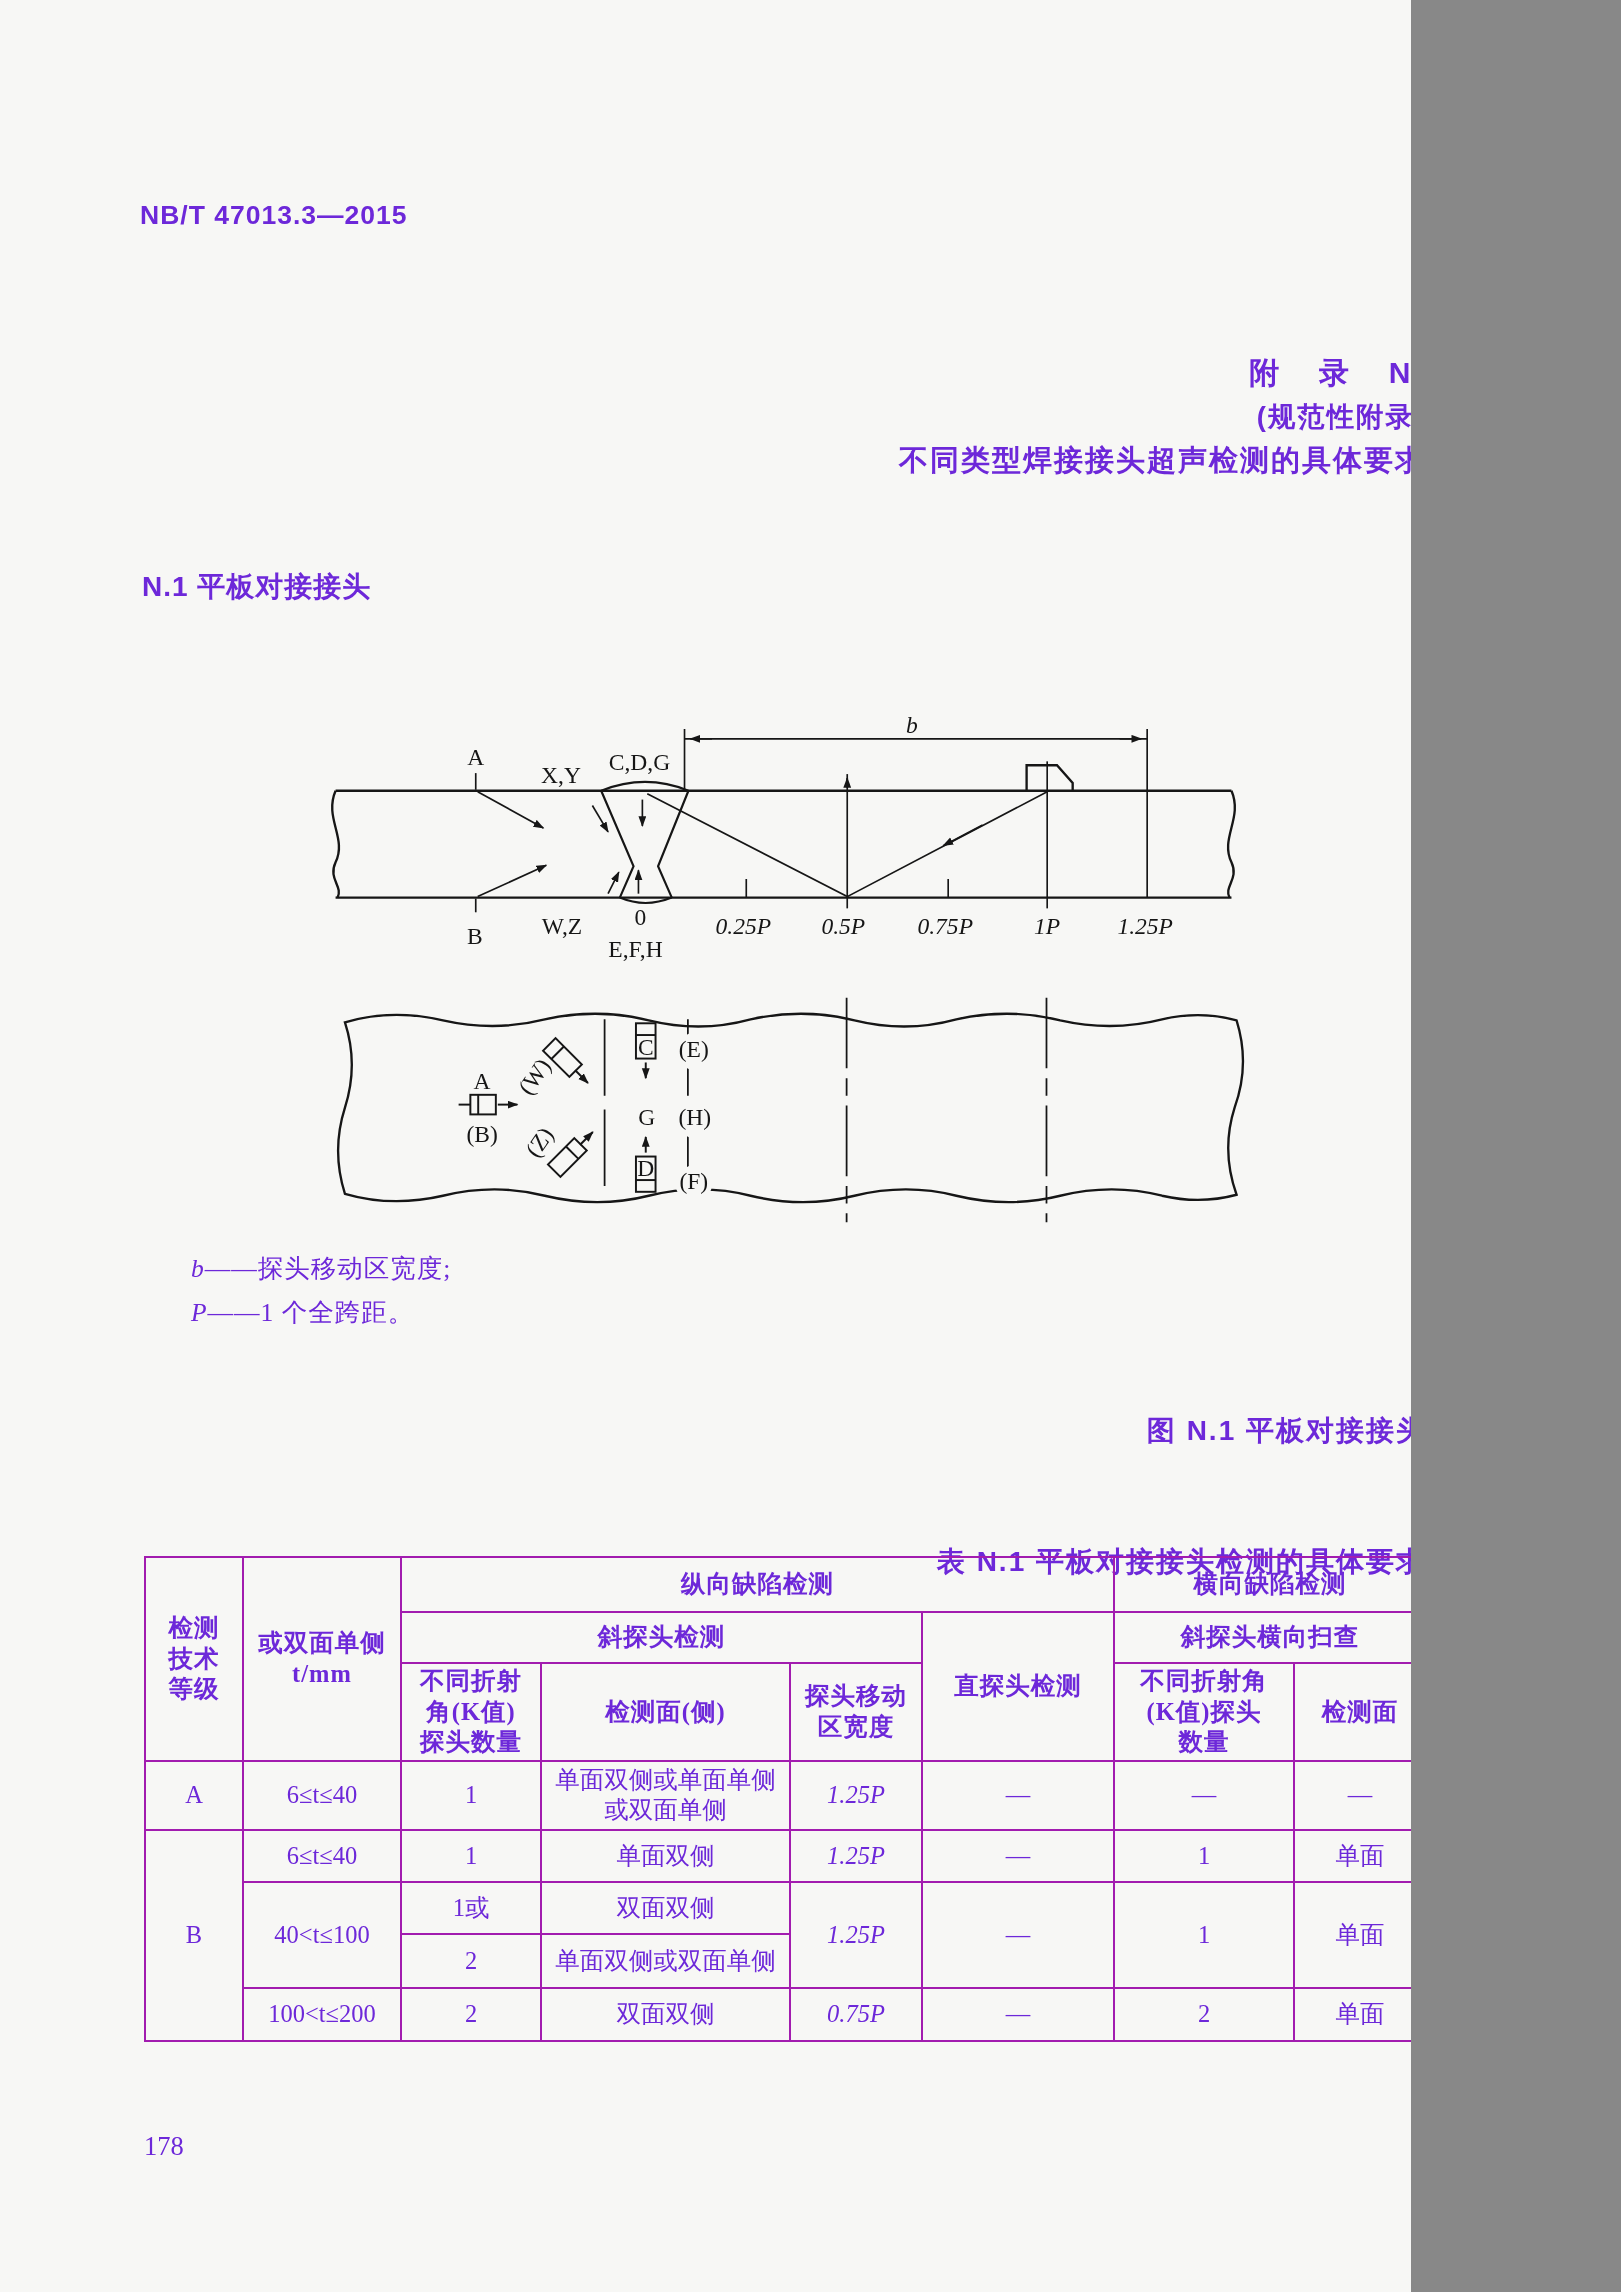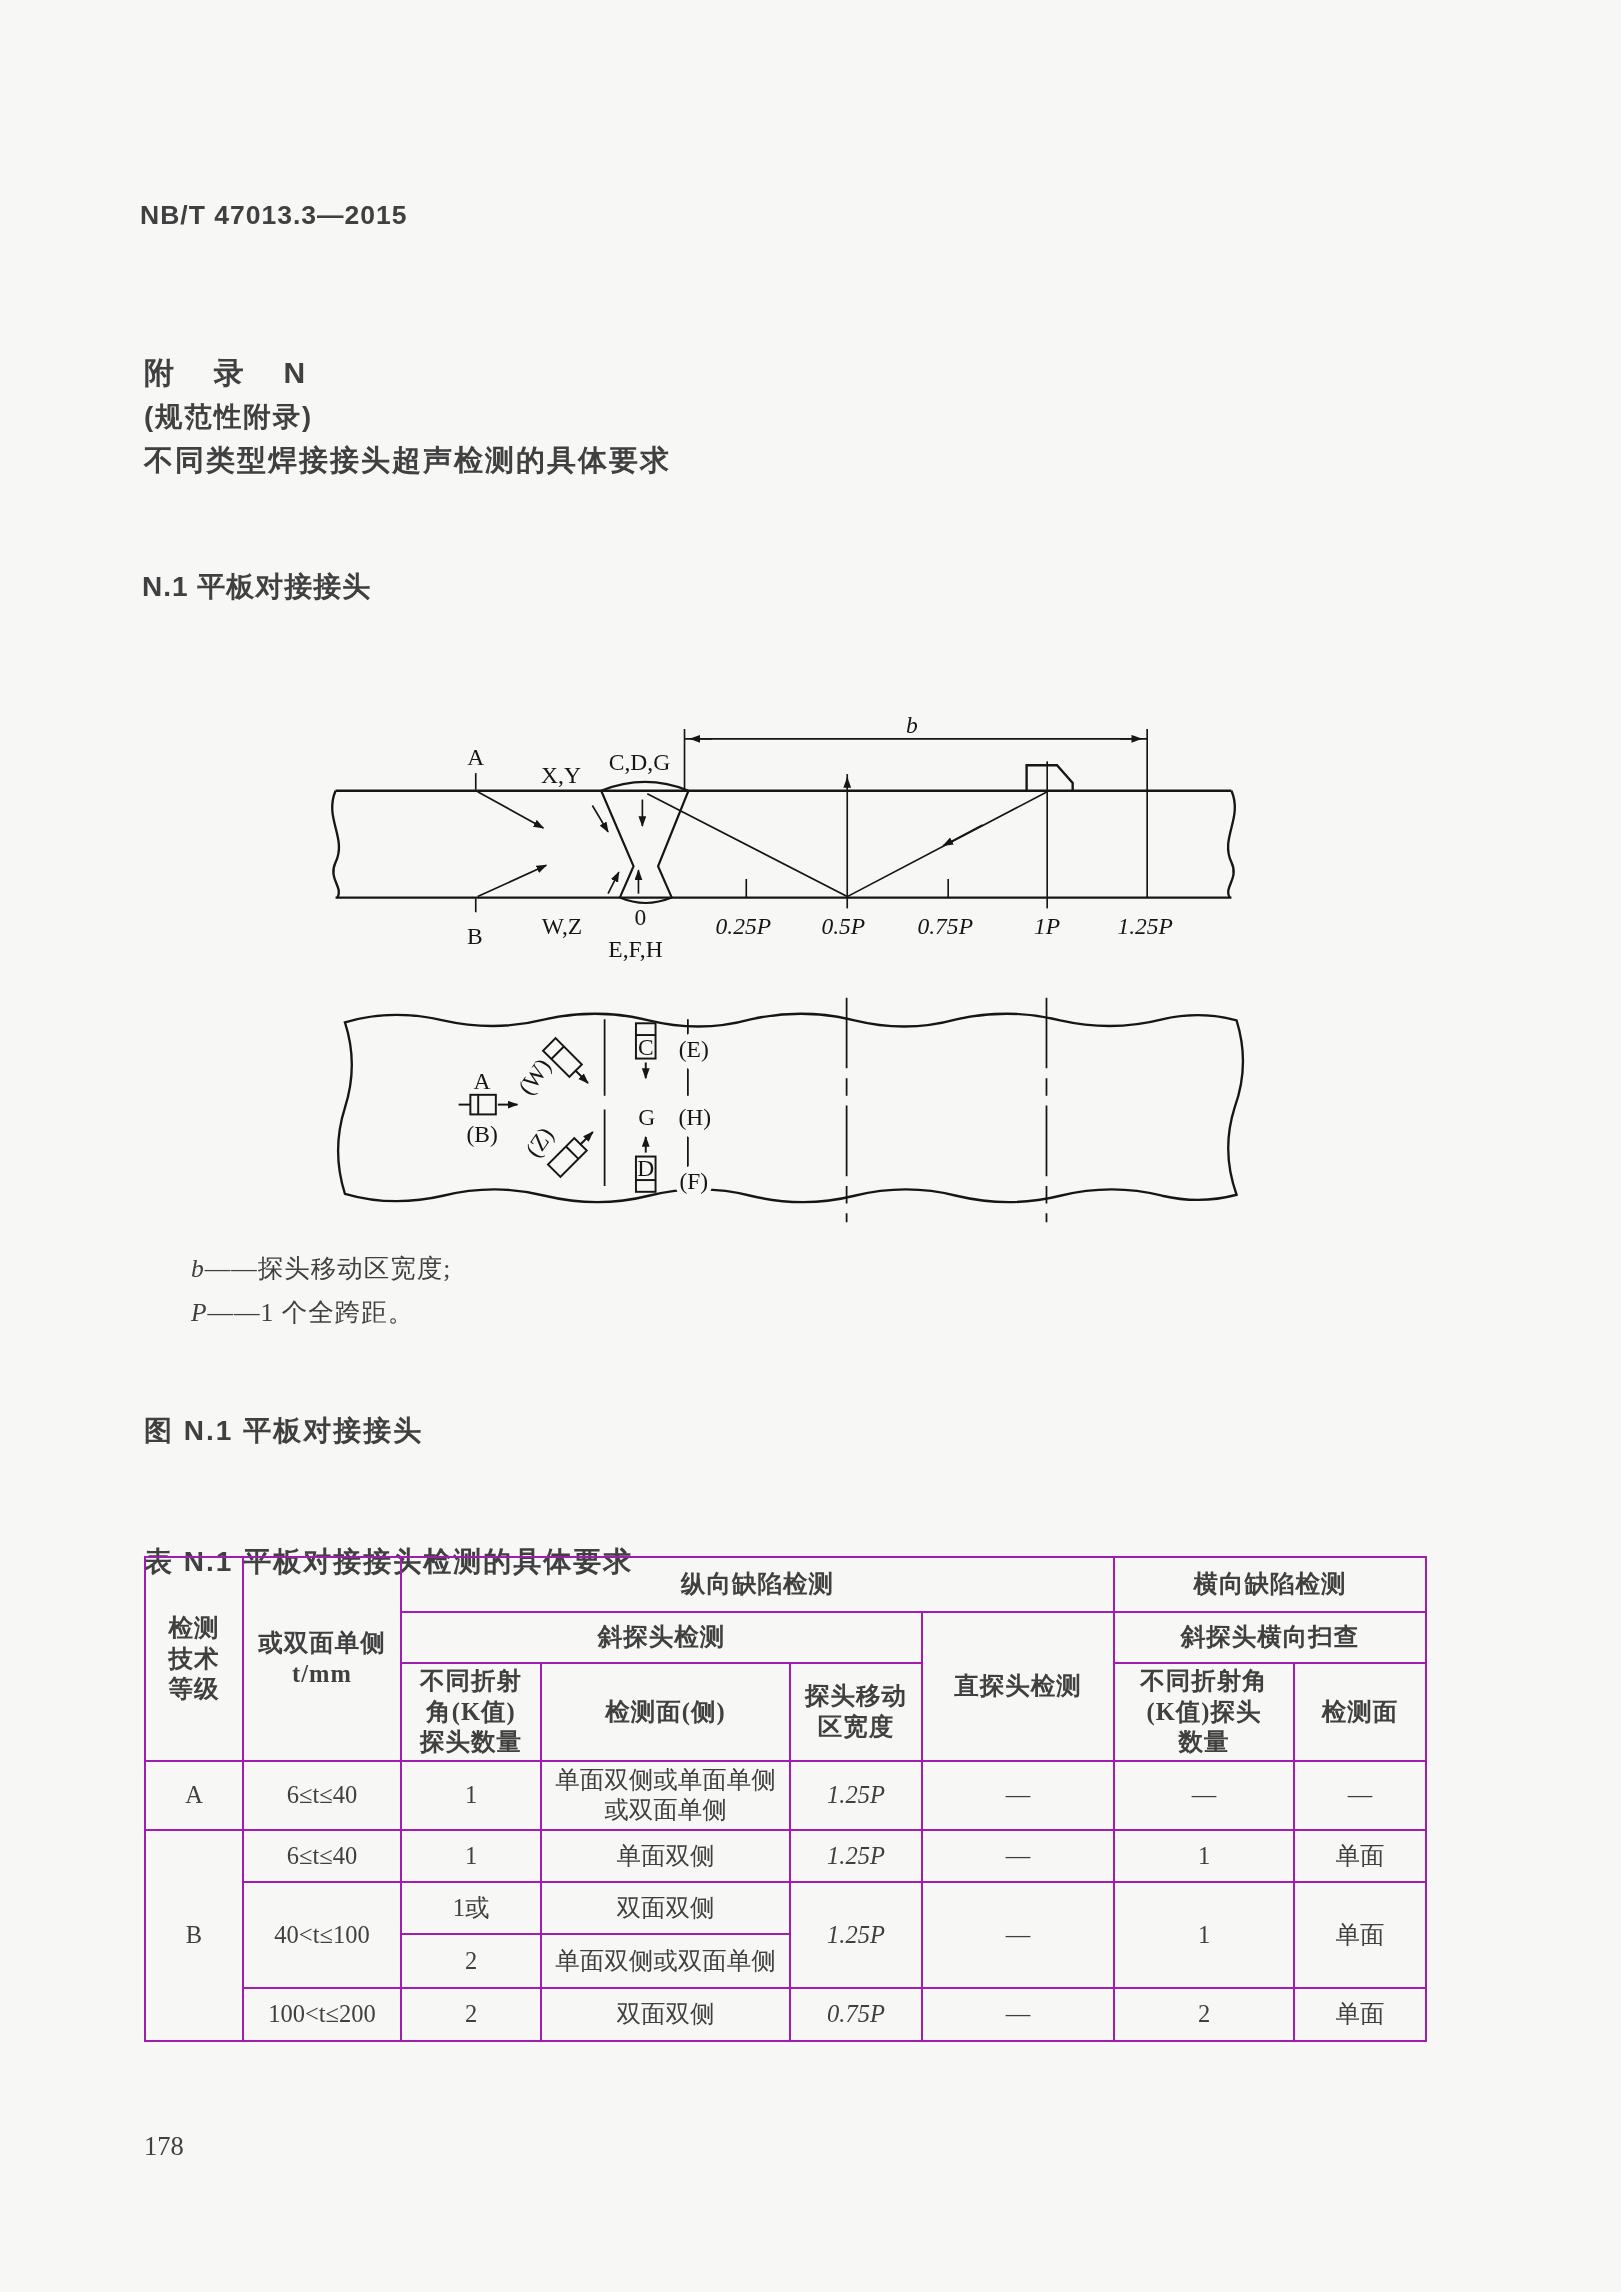--- a/index.html
+++ b/index.html
@@ -1,30 +1,30 @@
 <!DOCTYPE html>
 <html><head>
 <meta charset="utf-8">
 <style>
   html,body{margin:0;padding:0;background:#888;}
   .page{
     position:relative;
-    width:1621px;height:2293px;
+    width:1411px;height:2293px;
     background:#f7f7f5;
     font-family:"Liberation Serif",serif;
-    color:#404040;
+    color:#6d28d9;
     overflow:hidden;
   }
   .abs{position:absolute;}
   .doc-header{
     left:140px;top:200px;
     font-family:"Liberation Sans",sans-serif;
     font-weight:700;font-size:26.5px;letter-spacing:1px;
   }
-  .title-block{left:144px;width:1282px;text-align:left;}
+  .title-block{left:144px;width:1282px;text-align:right;}
   .appendix-title{
     top:353px;font-family:"Liberation Sans",sans-serif;
     font-weight:700;font-size:30px;letter-spacing:15.7px;
   }
   .appendix-subtitle{
     top:399px;font-family:"Liberation Sans",sans-serif;
     font-weight:700;font-size:27.4px;letter-spacing:2px;
   }
   .appendix-heading{
     top:441px;font-family:"Liberation Sans",sans-serif;

